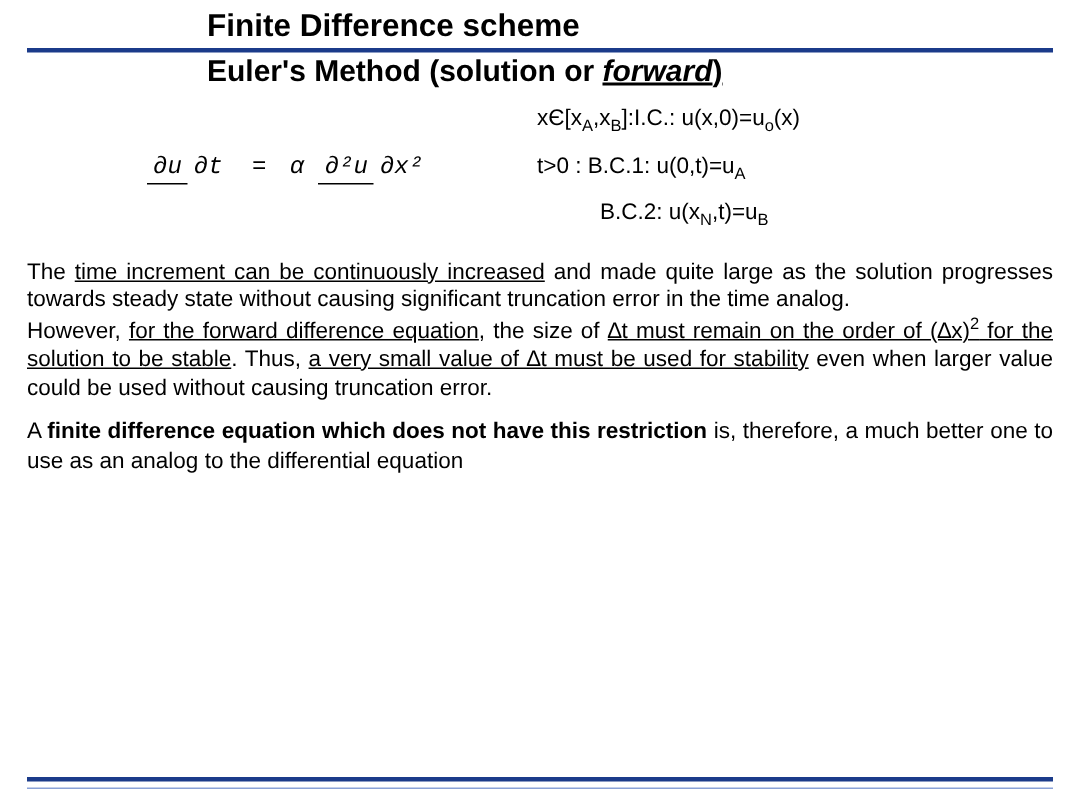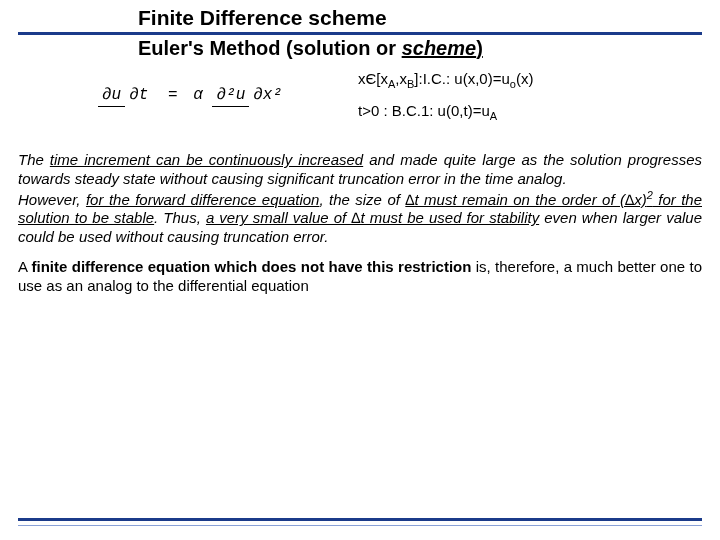--- a/index.html
+++ b/index.html
@@ -36,22 +36,21 @@
   .para {
     font-size: 15px;
     line-height: 1.25;
     text-align: justify;
     margin-top: 10px;
   }
   .para2 {
     font-size: 15px;
     line-height: 1.25;
     text-align: justify;
-    margin-top: 24px;
-    font-style: italic;
+    margin-top: 14px;
   }
   .para3 {
     font-size: 15px;
     line-height: 1.3;
     text-align: justify;
     margin-top: 10px;
   }
   .mathrow {
     display: flex;
     align-items: center;
@@ -91,38 +90,41 @@
   }
   u { text-decoration: underline; }
 </style>
 </head>
 <body>
 
 <div class="slide">
 
   <div class="title1">Finite Difference scheme</div>
   <div class="title2">
-    <span>Euler's Method (solution or </span><i><u><span>scheme</span></u></i><u><span>)</span></u>
+    <span>Euler's Method (solution or </span><i><u><span>forward</span></u></i><u><span>)</span></u>
   </div>
 
 
   <div class="mathrow">
     <div class="formula">
       <span class="frac"><span class="num">∂u</span><span class="den">∂t</span></span>
       <span class="eq">=</span>
       <span>α</span>
       <span class="frac"><span class="num">∂²u</span><span class="den">∂x²</span></span>
     </div>
     <div class="conds">
       <div>
         <span>xЄ[x</span><span class="sub">A</span><span>,x</span><span class="sub">B</span><span>]:I.C.: u(x,0)=u</span><span class="sub">o</span><span>(x)</span>
       </div>
       <div>
         <span>t&gt;0 : B.C.1: u(0,t)=u</span><span class="sub">A</span>
       </div>
+      <div style="padding-left:42px">
+        <span>B.C.2: u(x</span><span class="sub">N</span><span>,t)=u</span><span class="sub">B</span>
+      </div>
     </div>
   </div>
 
   <div class="para2">
     The <u><span>time increment can be continuously increased</span></u><span> and made quite large as the solution progresses towards steady state without causing significant truncation error in the time analog.</span><br>
     <span>However, </span><u><span>for the forward difference equation</span></u><span>, the size of </span><u><span>∆t must remain on the order of (∆x)</span><span class="sup">2</span><span> for the solution to be stable</span></u><span>. Thus, </span><u><span>a very small value of ∆t must be used for stability</span></u><span> even when larger value could be used without causing truncation error.</span>
   </div>
 
   <div class="para3">
     <span>A </span><b><span>finite difference equation which does not have this restriction</span></b><span> is, therefore, a much better one to use as an analog to the differential equation</span>

